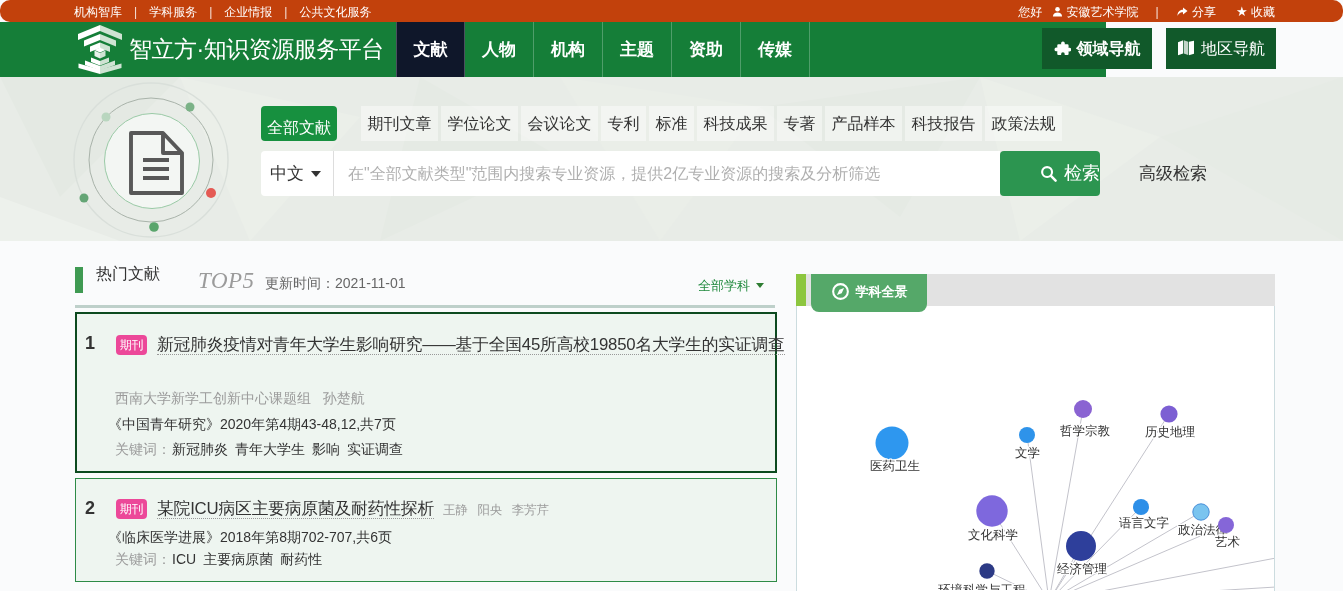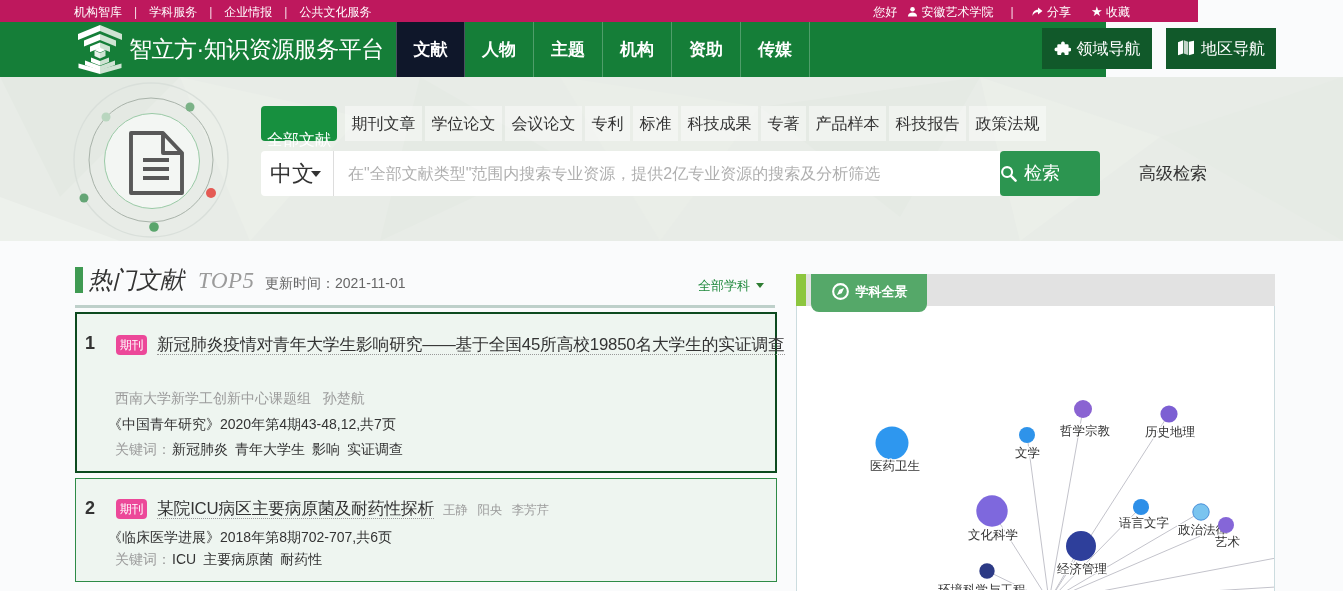--- a/index.html
+++ b/index.html
@@ -1,41 +1,41 @@
 <!DOCTYPE html>
 <html><head>
 <meta charset="utf-8">
 <style>
 * { margin:0; padding:0; box-sizing:border-box; }
 html,body { width:1343px; height:591px; overflow:hidden; font-family:"Liberation Sans",sans-serif; background:#fafbfc; }
-.topbar { position:absolute; left:0; top:0; width:1198px; height:22px; background:#be185d; color:#fff; font-size:12px; }
+.topbar { position:absolute; left:0; top:0; width:1343px; height:22px; background:#c2410c; color:#fff; font-size:12px;border-radius:10px; }
 .topbar .lft { position:absolute; left:74px; top:4px; }
 .topbar .rgt { position:absolute; right:68px; top:4px; }
 .topbar span.sep { color:rgba(255,255,255,.85); margin:0 12px; }
 .navbar { position:absolute; left:0; top:22px; width:1106px; height:55px; background:#157e38; }
 .logo { position:absolute; left:74px; top:3px; }
 .logotext { position:absolute; left:129px; top:12px; color:#fff; font-size:23px; letter-spacing:-0.5px; }
 .mainnav { position:absolute; left:396px; top:0; height:55px; }
 .mainnav a { display:block; float:left; width:69px; height:55px; line-height:55px; text-align:center; color:#fff; font-size:17px; font-weight:bold; border-right:1px solid rgba(255,255,255,.25); text-decoration:none; }
 .mainnav a.first { border-left:1px solid rgba(255,255,255,.25); }
 .mainnav a.active { background:#0f172a; }
 .navbtn { position:absolute; top:6px; height:41px; background:#11592a; color:#fff; font-size:16px; line-height:41px; text-align:center; }
 .banner { position:absolute; left:0; top:77px; width:1343px; height:164px; background:#e8ece7; overflow:hidden; }
 .tabs { position:absolute; left:261px; top:29px; height:35px; white-space:nowrap; }
 .tabs .tb { display:inline-block; height:35px; line-height:35px; font-size:16px; color:#333; margin-right:3px; padding:0 6.5px; background:rgba(255,255,255,.42); vertical-align:top; }
-.tabs .tb.act { background:#17903f; color:#fff; padding:16px 6px; border-radius:4px; margin-right:8px; }
+.tabs .tb.act { background:#17903f; color:#fff; padding:4px 6px; border-radius:4px; margin-right:24px; }
 .srch { position:absolute; left:261px; top:74px; height:45px; }
-.lang { position:absolute; left:0; top:0; width:72px; height:45px; background:#fff; border-radius:4px 0 0 4px; font-size:22px; color:#333; line-height:45px; padding-left:9px; }
+.lang { position:absolute; left:0; top:0; width:72px; height:45px; background:#fff; border-radius:4px 0 0 4px; font-size:17px; color:#333; line-height:45px; padding-left:9px; }
 .lang .arr { position:absolute; right:12px; top:20px; width:0; height:0; border-left:5px solid transparent; border-right:5px solid transparent; border-top:6px solid #333; }
 .inp { position:absolute; left:72px; top:0; width:667px; height:45px; background:#fff; border-left:1px solid #ddd; font-size:16px; color:#b0b0b0; line-height:45px; padding-left:14px; white-space:nowrap; overflow:hidden; }
-.sbtn { position:absolute; left:739px; top:0; width:100px; height:45px; background:#2c9550; border-radius:4px; color:#fff; font-size:18px; line-height:45px; text-align:left; }
+.sbtn { position:absolute; left:739px; top:0; width:100px; height:45px; background:#2c9550; border-radius:4px; color:#fff; font-size:18px; line-height:45px; text-align:right; }
 .adv { position:absolute; left:878px; top:0; height:45px; line-height:45px; font-size:17px; color:#333; white-space:nowrap; }
 .content { position:absolute; left:0; top:241px; width:1343px; height:350px; background:#fafbfc; }
 .hotbar { position:absolute; left:75px; top:267px; width:8px; height:26px; background:#3f9a52; }
-.hottitle { position:absolute; left:88px; top:264px; font-size:24px; color:#333;font-style:italic; }
+.hottitle { position:absolute; left:96px; top:264px; font-size:16px; color:#333; }
 .top5 { position:absolute; left:198px; top:268px; font-family:"Liberation Serif",serif; font-style:italic; font-size:23px; color:#9b9b9b; letter-spacing:0.5px; }
 .updtime { position:absolute; left:265px; top:275px; font-size:14px; color:#666; }
 .allsub { position:absolute; left:698px; top:277px; font-size:13px; color:#218a3e; }
 .allsub .arr { display:inline-block; width:0; height:0; border-left:4.5px solid transparent; border-right:4.5px solid transparent; border-top:5.5px solid #2e7d32; margin-left:6px; vertical-align:2px; }
 .hdivider { position:absolute; left:75px; top:305px; width:700px; height:3px; background:#bed0ca; }
 .item { position:absolute; left:75px; width:702px; background:#eef5f0; }
 .item1 { top:312px; height:161px; border:2px solid #0c4a1f; }
 .item2 { top:478px; height:104px; border:1px solid #2e8b47; }
 .rank { position:absolute; left:18px; top:19px; font-size:18px; font-weight:bold; color:#333; }
 .jtag2 { display:inline-block; width:31px; height:20px; background:#ec4899; border-radius:4px; color:#fff; font-size:12px; text-align:center; line-height:20px; margin-right:10px; vertical-align:1.5px; }
@@ -77,26 +77,26 @@
       <polygon points="11,35.5 26,41 26,45.5 11,40" fill="#ffffff"></polygon>
       <polygon points="41,35.5 26,41 26,45.5 41,40" fill="#cfe3d3"></polygon>
       <polygon points="4.5,38.5 26,44.5 26,49 4.5,43" fill="#ffffff"></polygon>
       <polygon points="47.5,38.5 26,44.5 26,49 47.5,43" fill="#cfe3d3"></polygon>
     </g>
   </svg></div>
   <div class="logotext">智立方·知识资源服务平台</div>
   <div class="mainnav">
     <a class="first active">文献</a>
       <a>人物</a>
+      <a>机构</a>
       <a>主题</a>
-      <a>机构</a>
       <a>资助</a>
       <a>传媒</a>
   </div>
-  <div class="navbtn" style="left:1042px; width:110px;"><svg width="17" height="17" viewBox="0 0 24 24" style="vertical-align:-3px;margin-right:6px">
+  <div class="navbtn" style="left:1042px; width:110px;font-weight:bold;"><svg width="17" height="17" viewBox="0 0 24 24" style="vertical-align:-3px;margin-right:6px">
         <path d="M12.7 2.2a2.6 2.6 0 0 1 2.6 2.6c0 .5-.1.9-.3 1.2H19a1.6 1.6 0 0 1 1.6 1.6v3.6c.4-.2.8-.3 1.2-.3a2.6 2.6 0 1 1 0 5.2c-.5 0-.9-.1-1.2-.3v3.9a1.6 1.6 0 0 1-1.6 1.6h-4.2c.2-.4.4-.8.4-1.3a2.6 2.6 0 1 0-5.2 0c0 .5.1.9.4 1.3H6.2a1.6 1.6 0 0 1-1.6-1.6v-4.2c-.4.2-.8.4-1.3.4a2.6 2.6 0 1 1 0-5.2c.5 0 .9.1 1.3.4V7.6A1.6 1.6 0 0 1 6.2 6h4.1c-.2-.3-.3-.7-.3-1.2a2.6 2.6 0 0 1 2.7-2.6z" fill="#fff"></path>
       </svg>领域导航</div>
   <div class="navbtn" style="left:1166px; width:110px;"><svg width="18" height="16" viewBox="0 0 24 22" style="vertical-align:-2px;margin-right:6px">
         <path d="M1 3l7-2.5v18L1 21z" fill="#fff"></path>
         <path d="M9 .5l6 2v18l-6-2z" fill="#fff" opacity=".75"></path>
         <path d="M16 2.5L23 1v18l-7 2z" fill="#fff"></path>
       </svg>地区导航</div>
 </div>
 <div class="banner">
   <svg width="1343" height="164" style="position:absolute;left:0;top:0" viewBox="0 0 1343 164">

